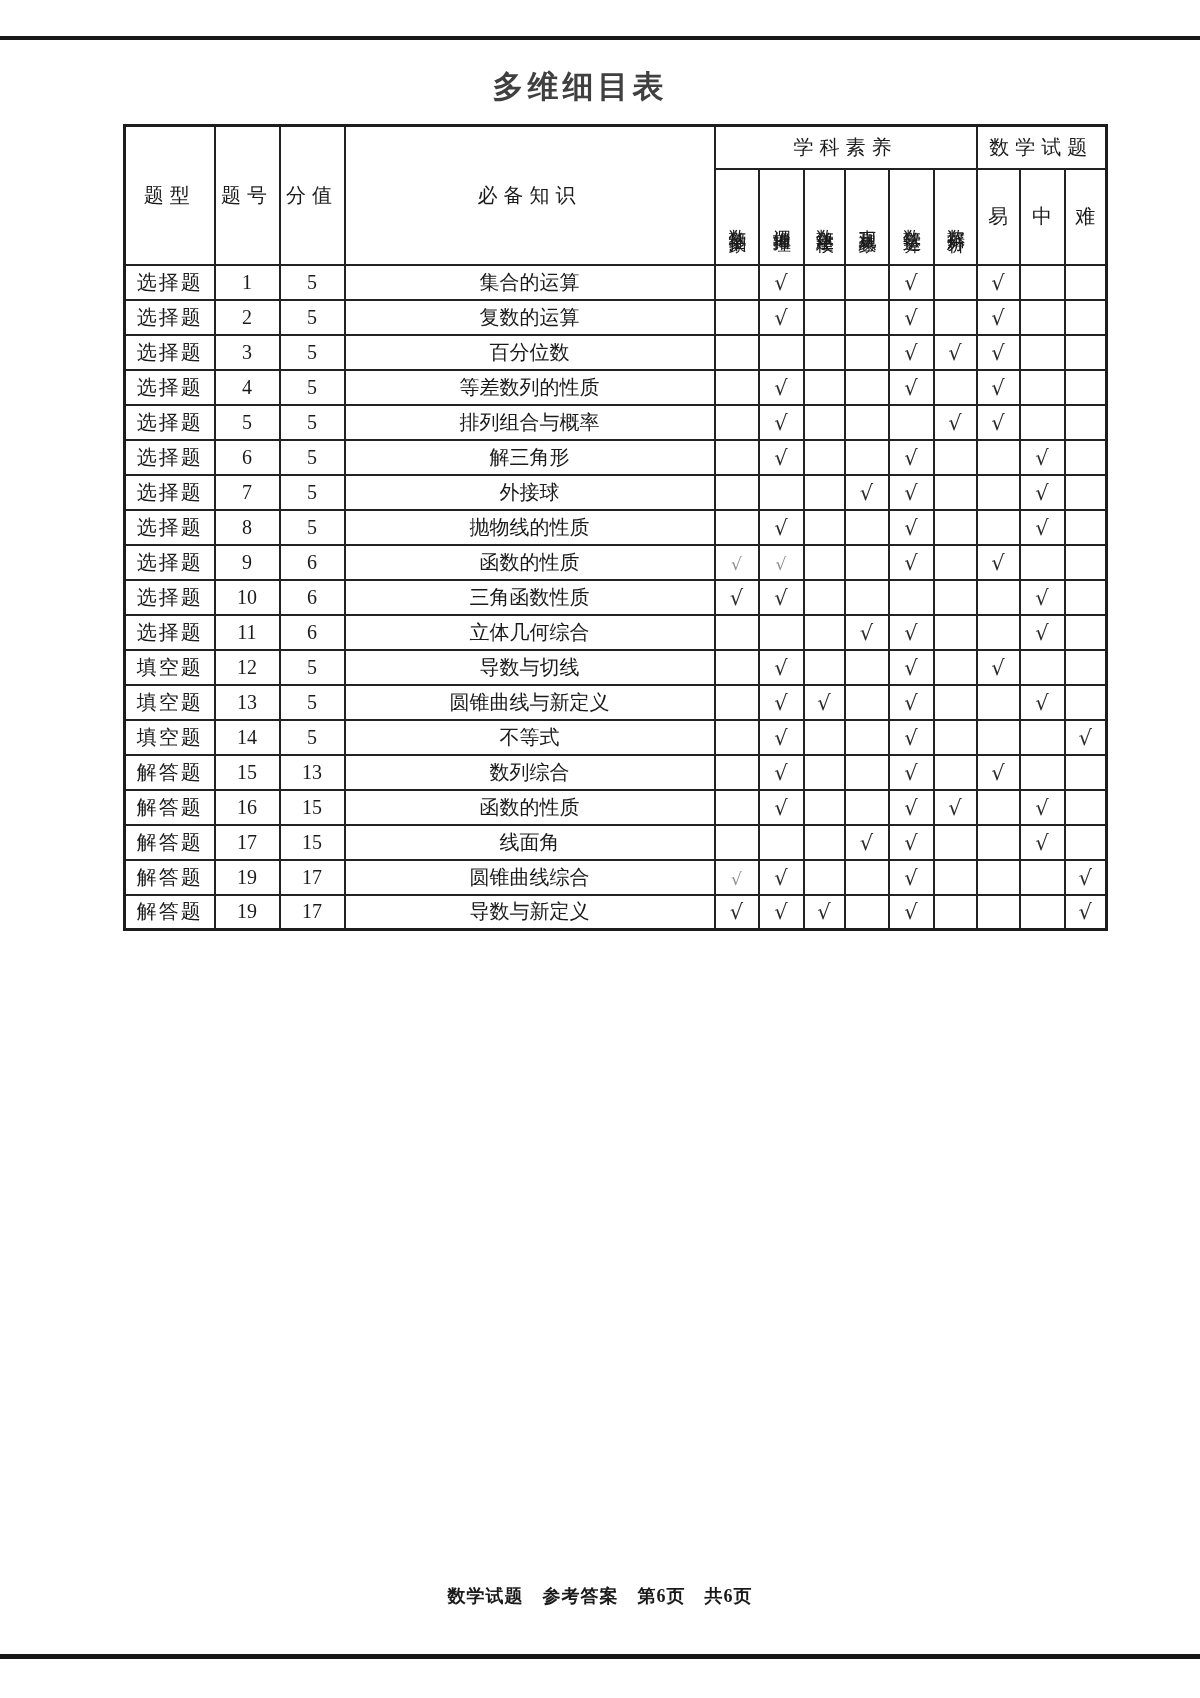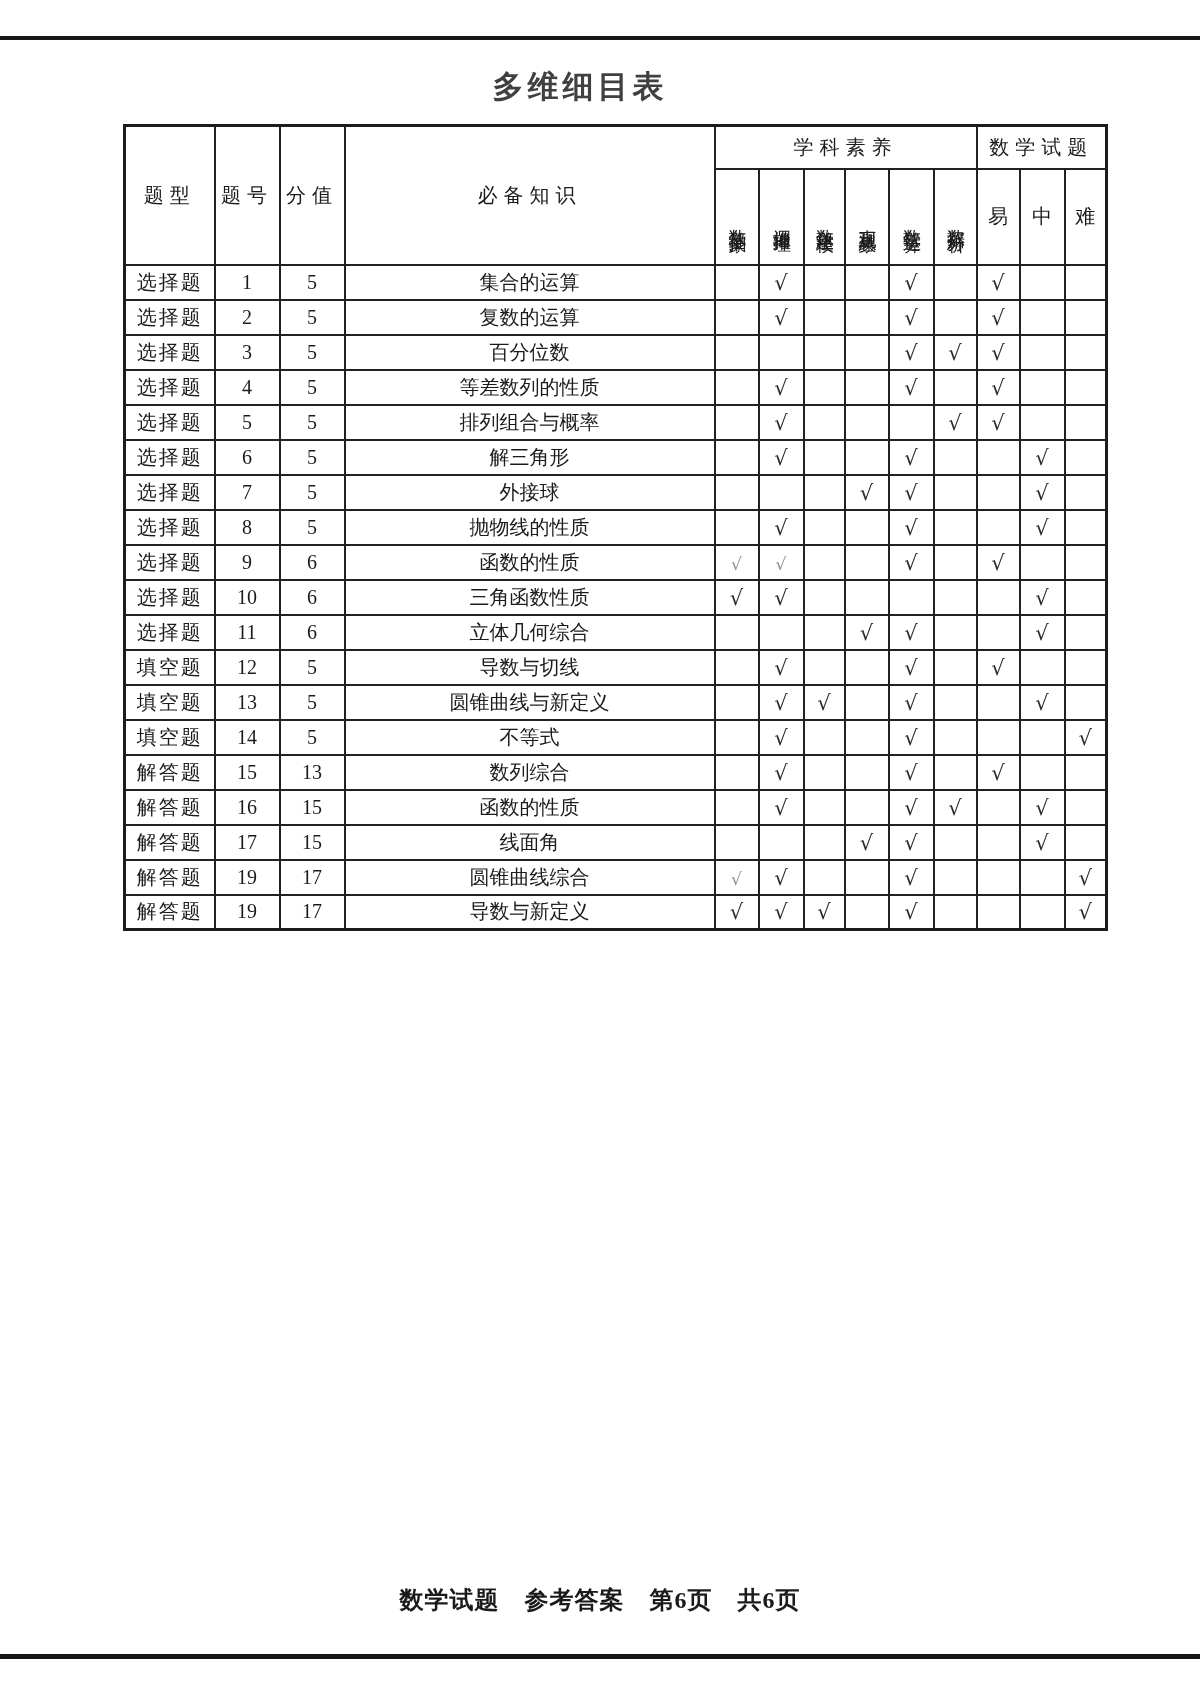--- a/index.html
+++ b/index.html
@@ -52,21 +52,21 @@
   .check {
     font-family: "DejaVu Sans", sans-serif;
     font-size: 21px; color: #2c2c2c; line-height: 1;
     display: inline-block; transform: translateY(1px);
   }
   .check.light { color: #8d8d8d; font-size: 17px; }
 
   .page-footer {
     position: absolute; top: 1584px; left: 0; width: 1200px;
     text-align: center;
-    font-size: 24px; font-weight: bold; letter-spacing: 1px;
+    font-size: 18px; font-weight: bold; letter-spacing: 1px;
     color: #1a1a1a;
   }
 </style>
 </head>
 <body>
 
 <div class="rule rule-top"></div>
 
 <div class="page-title">多维细目表</div>
 

